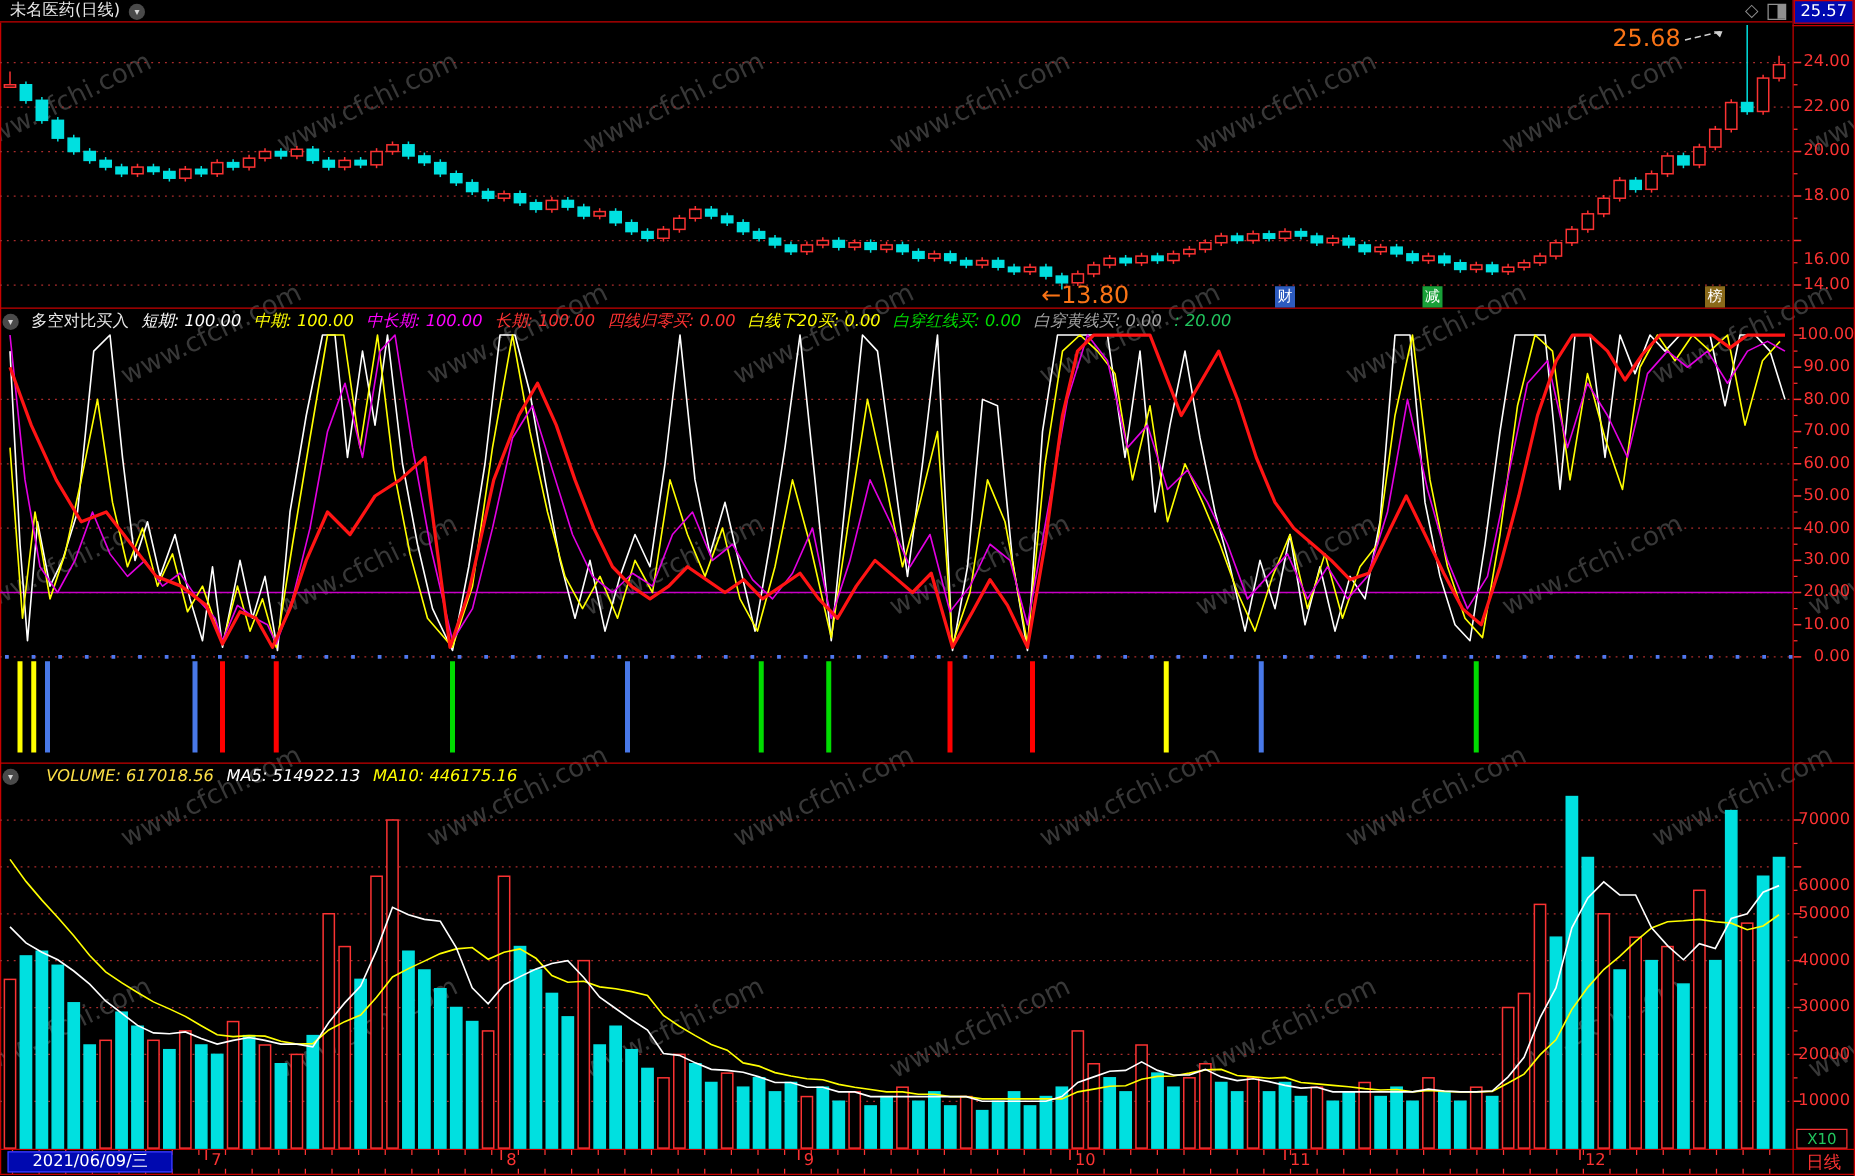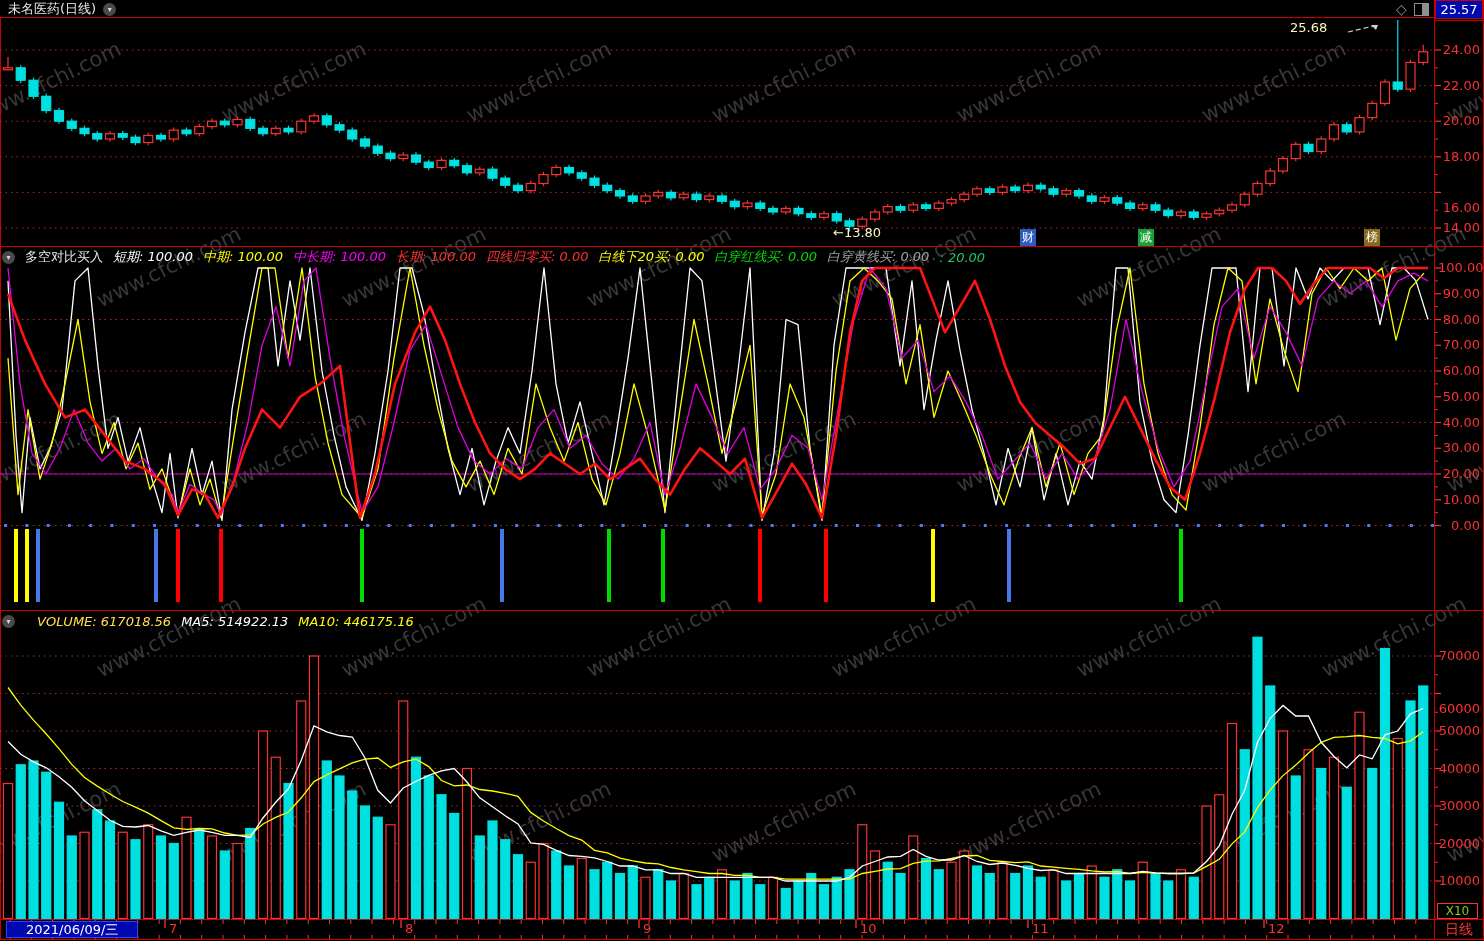--- a/index.html
+++ b/index.html
@@ -17,28 +17,28 @@
   .tb-right{left:1396px;top:2px;display:flex;gap:7px;align-items:center;}
   .diamond{color:#909090;font-size:14px;line-height:14px;}
   .split{width:13px;height:11px;border:1px solid #909090;position:relative;background:#000;}
   .split-fill{position:absolute;right:0;top:0;width:6px;height:100%;background:#909090;}
   .price-box{left:1435px;top:0;width:48px;height:19px;background:#0009b0;border:1px solid #c80000;
              box-sizing:border-box;color:#fff;font-size:13px;display:flex;align-items:center;justify-content:center;}
   .panel-header{left:2px;height:16px;display:flex;gap:10px;align-items:center;font-size:13px;white-space:nowrap;}
   .ind-title{color:#e8e8e8;text-align:center;}
   .hf{letter-spacing:0;font-style:italic;}
   .yaxis-label{position:absolute;left:1438px;width:42px;text-align:right;color:#fa3232;font-size:13px;z-index:2;}
-  .annot{color:#fef9c3;font-size:13px;z-index:2;}
+  .annot{color:#f97316;font-size:19px;z-index:2;}
   .badge{position:absolute;width:16px;height:17px;color:#fff;font-size:12px;display:flex;align-items:center;
          justify-content:center;z-index:2;}
   .date-box{left:6px;top:921px;height:17px;line-height:16px;padding:0 19px;background:#0009b0;
             border:1px solid #3c3cff;box-sizing:border-box;color:#fff;font-size:13px;}
   .month{position:absolute;top:921px;color:#fa3232;font-size:13px;z-index:2;}
   .x10-box{left:1437px;top:903px;width:41px;height:16px;border:1px solid #fa3232;box-sizing:border-box;
-           color:#84cc16;font-size:12px;display:flex;align-items:center;justify-content:center;}
+           color:#22c55e;font-size:12px;display:flex;align-items:center;justify-content:center;}
   .period{left:1436px;top:921px;width:46px;text-align:center;color:#fa3232;font-size:14px;}
   .plot-hit{position:absolute;z-index:3;background:transparent;}
 </style>
 </head>
 <body>
 
 <div id="root">
   <div class="watermarks" id="wm-layer">
       <div class="wm" style="left: -30px; top: 70px;">www.cfchi.com</div>
       <div class="wm" style="left: 215px; top: 70px;">www.cfchi.com</div>

